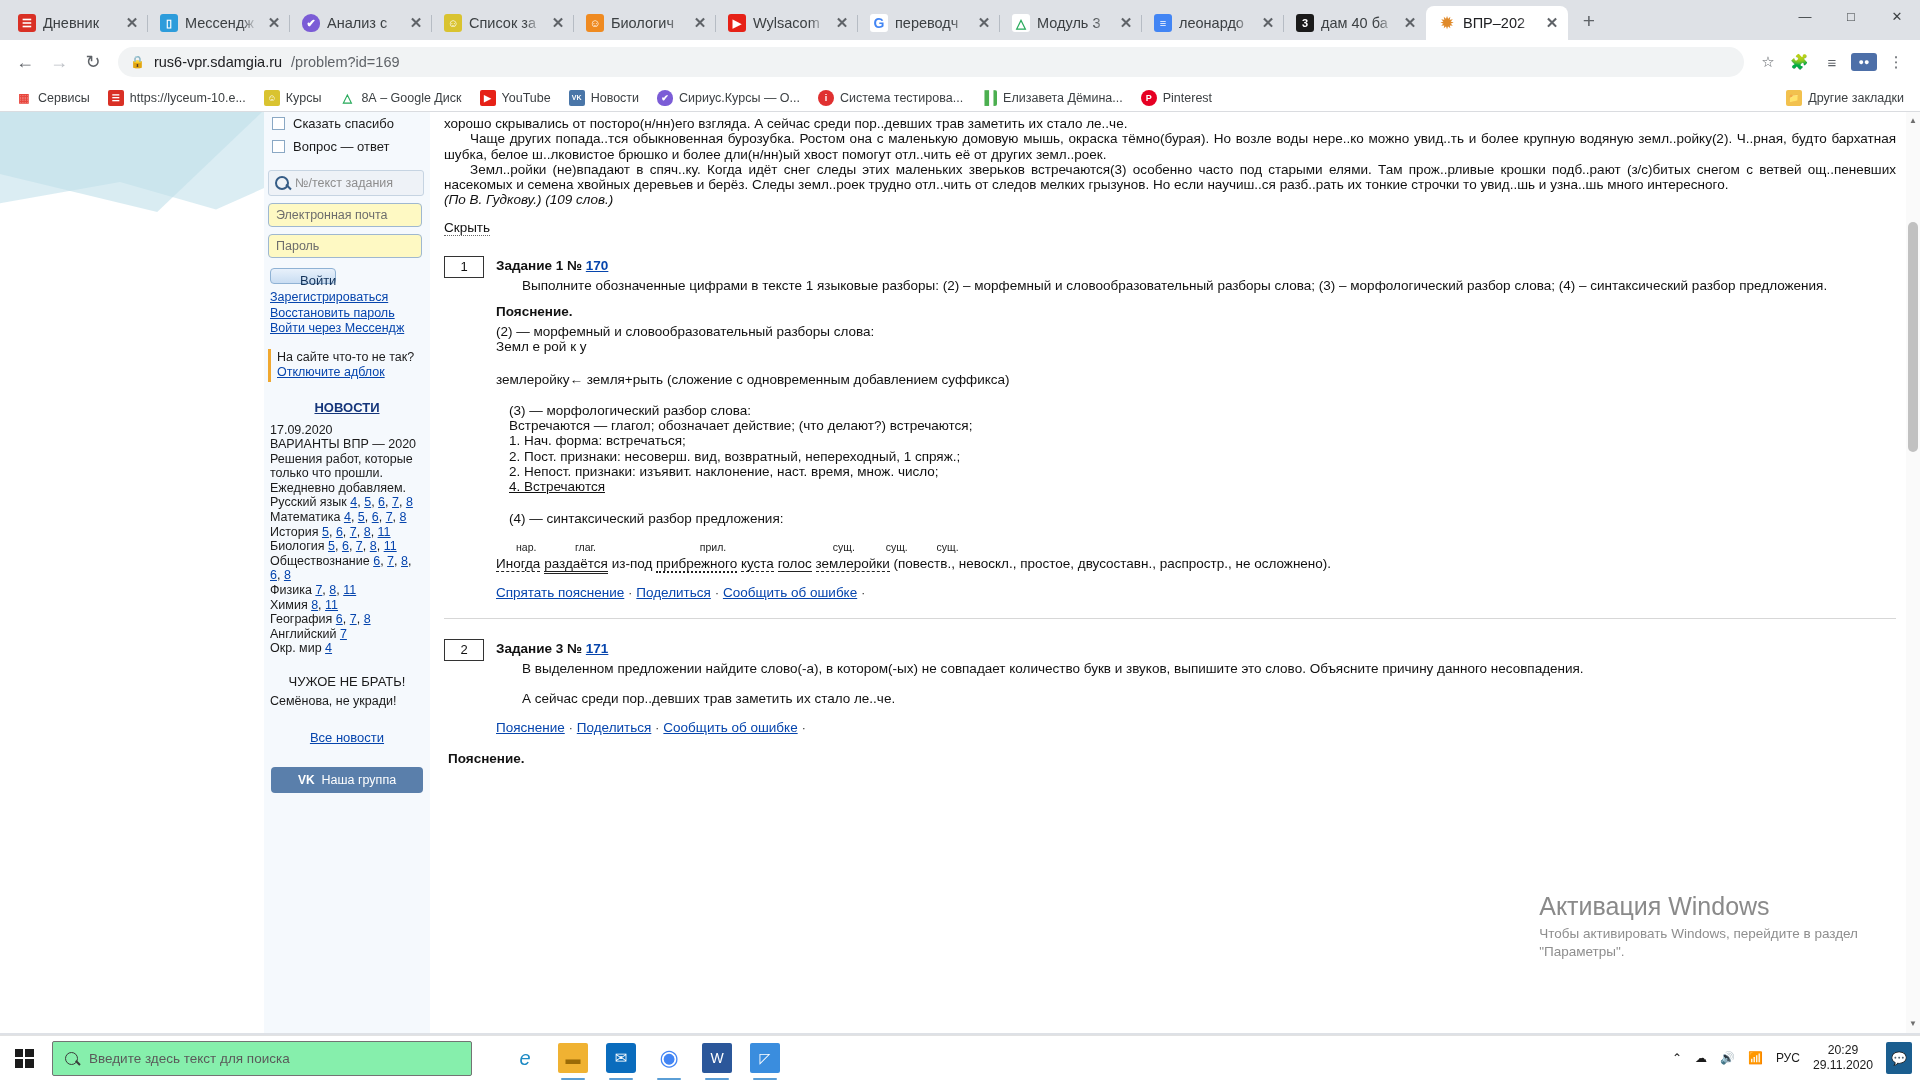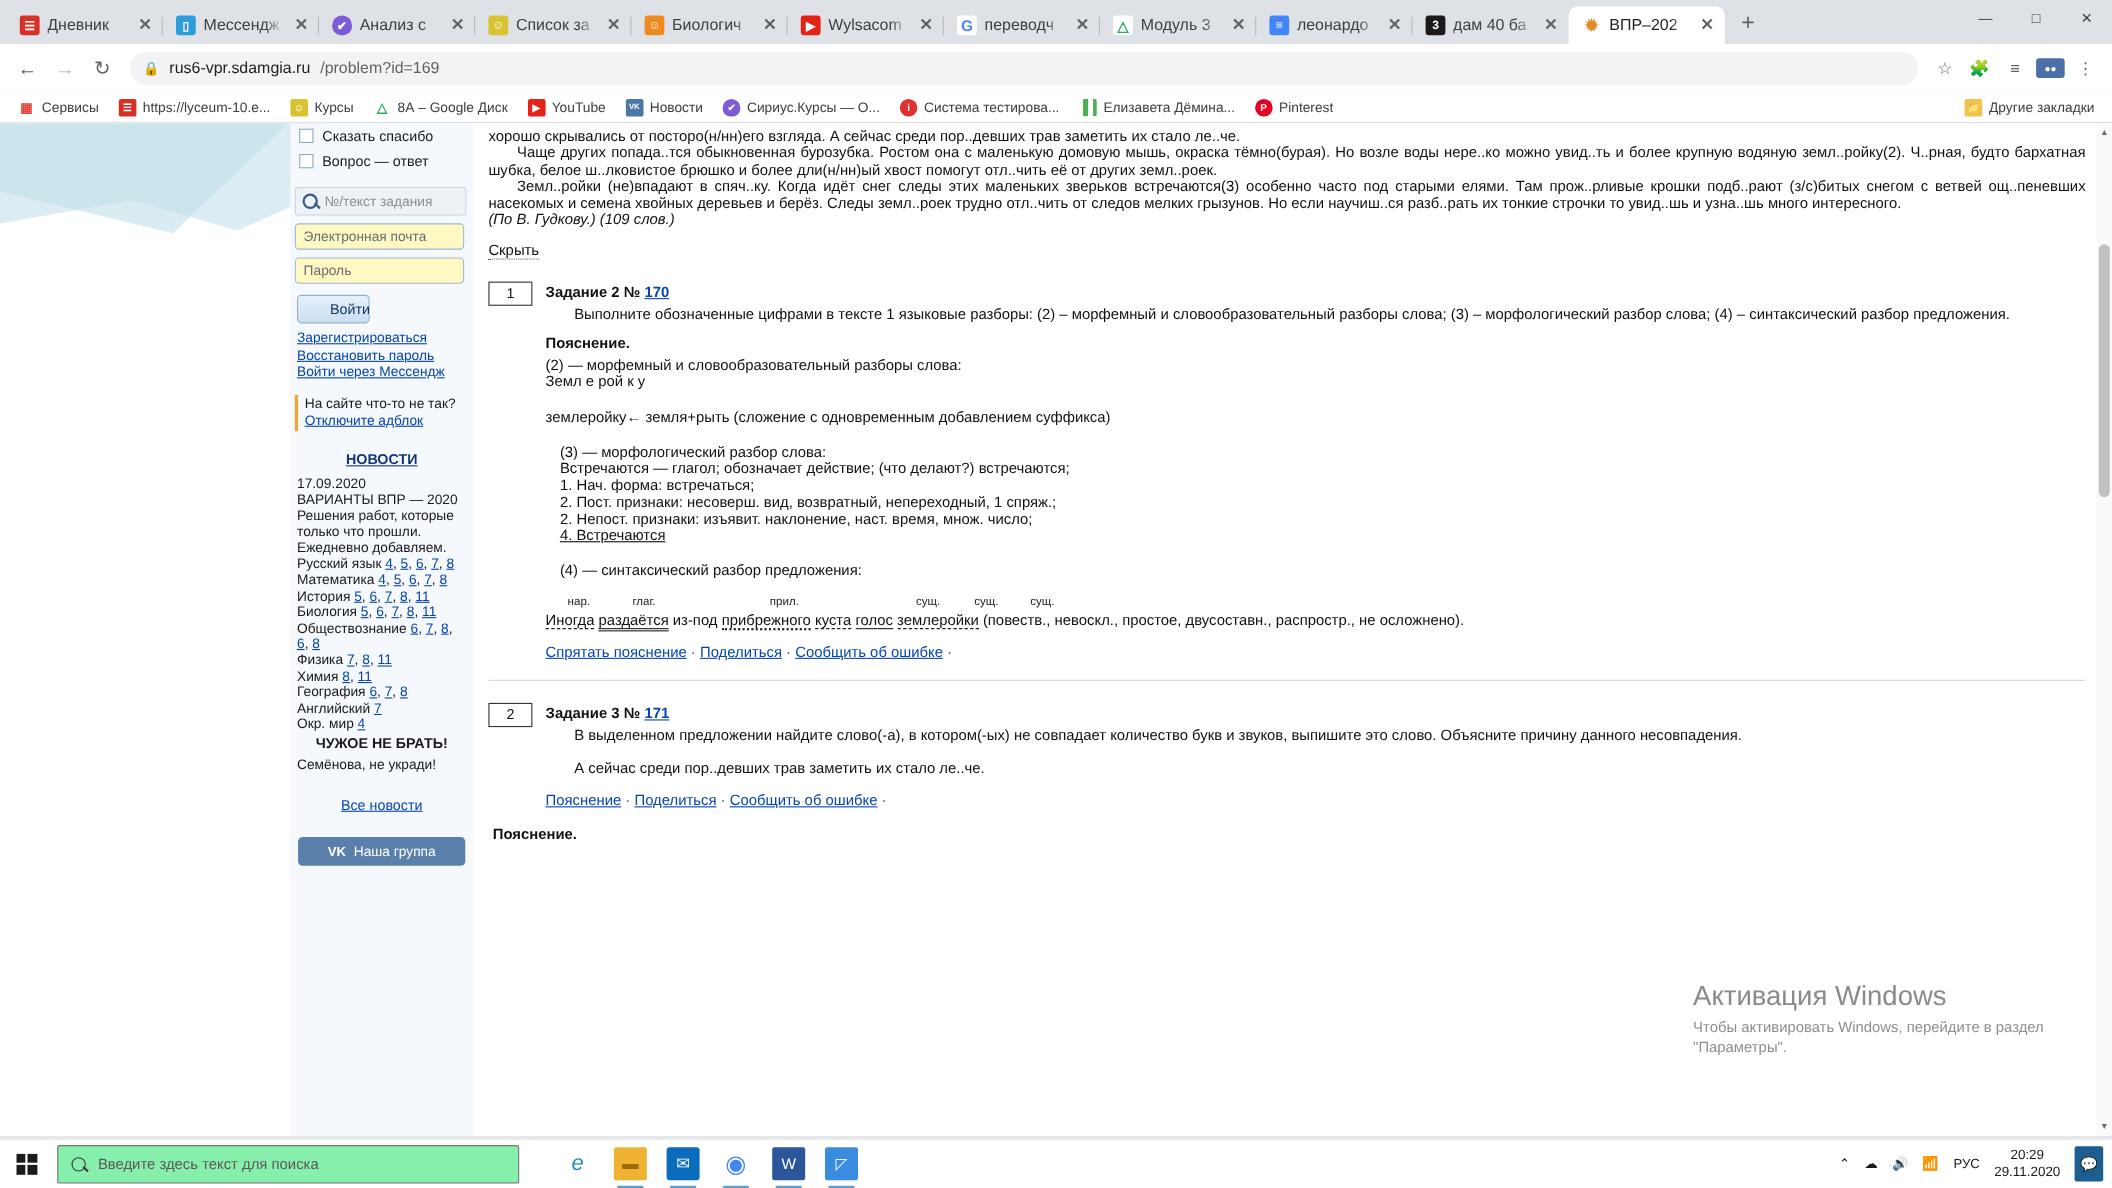--- a/index.html
+++ b/index.html
@@ -266,21 +266,21 @@
     border: 1px solid #9fb8d0;
     border-radius: 4px;
     background: #fef9c3;
     display: flex; align-items: center;
     padding: 0 7px;
     color: #6d6d6d;
     font-size: 12.5px;
   }
   #loginbtn {
     margin: 10px 0 0 6px;
-    width: 66px; height: 26px;
+    width: 66px; height: 16px;
     background: linear-gradient(#e8f1fb, #c9ddf2);
     border: 1px solid #8fb2d4;
     border-radius: 4px;
     text-align: center;
     line-height: 24px;
     font-size: 13px;
     color: #14335a;
     padding-left: 29px;
   }
   .slink {
@@ -307,22 +307,22 @@
     font-size: 13px;
   }
   #newsbody {
     margin: 8px 6px 0 6px;
     line-height: 14.6px;
     font-size: 12.5px;
   }
   #newsbody a { color: #0645ad; text-decoration: underline; }
   #notake {
     text-align: center;
-    font-weight: bold;
-    margin-top: 2px;
+    font-weight: normal;
+    margin-top: 18px;
     font-size: 13px;
   }
   #notakesub { margin: 5px 6px 0 6px; font-size: 12.5px; }
   #allnews {
     text-align: center;
     margin-top: 22px;
   }
   #allnews a { color: #0645ad; text-decoration: underline; font-size: 13px; }
   #vkbtn {
     margin: 22px auto 0 auto;
@@ -749,21 +749,21 @@
       <p class="byline">(По В. Гудкову.) (109 слов.)</p>
 
       <div id="hideline">
         <span class="dotlink">Скрыть</span>
       </div>
 
       <div class="taskblock">
         <div class="tasknum">1</div>
         <div class="taskbody">
           <div class="tasktitle">
-            <span>Задание 2 №</span>
+            <span>Задание 1 №</span>
             <a>170</a>
           </div>
           <p class="indent" style="margin-top:5px">Выполните обозначенные цифрами в тексте 1 языковые разборы: (2) – морфемный и словообразовательный разборы слова; (3) – морфологический разбор слова; (4) – синтаксический разбор предложения.</p>
 
           <div class="bold pmt">Пояснение.</div>
 
           <div style="margin-top:5px;">(2) — морфемный и словообразовательный разборы слова:</div>
 
           <div class="analysis" style="margin-top:0">
             <span class="wordparse">Земл е рой к у</span>

